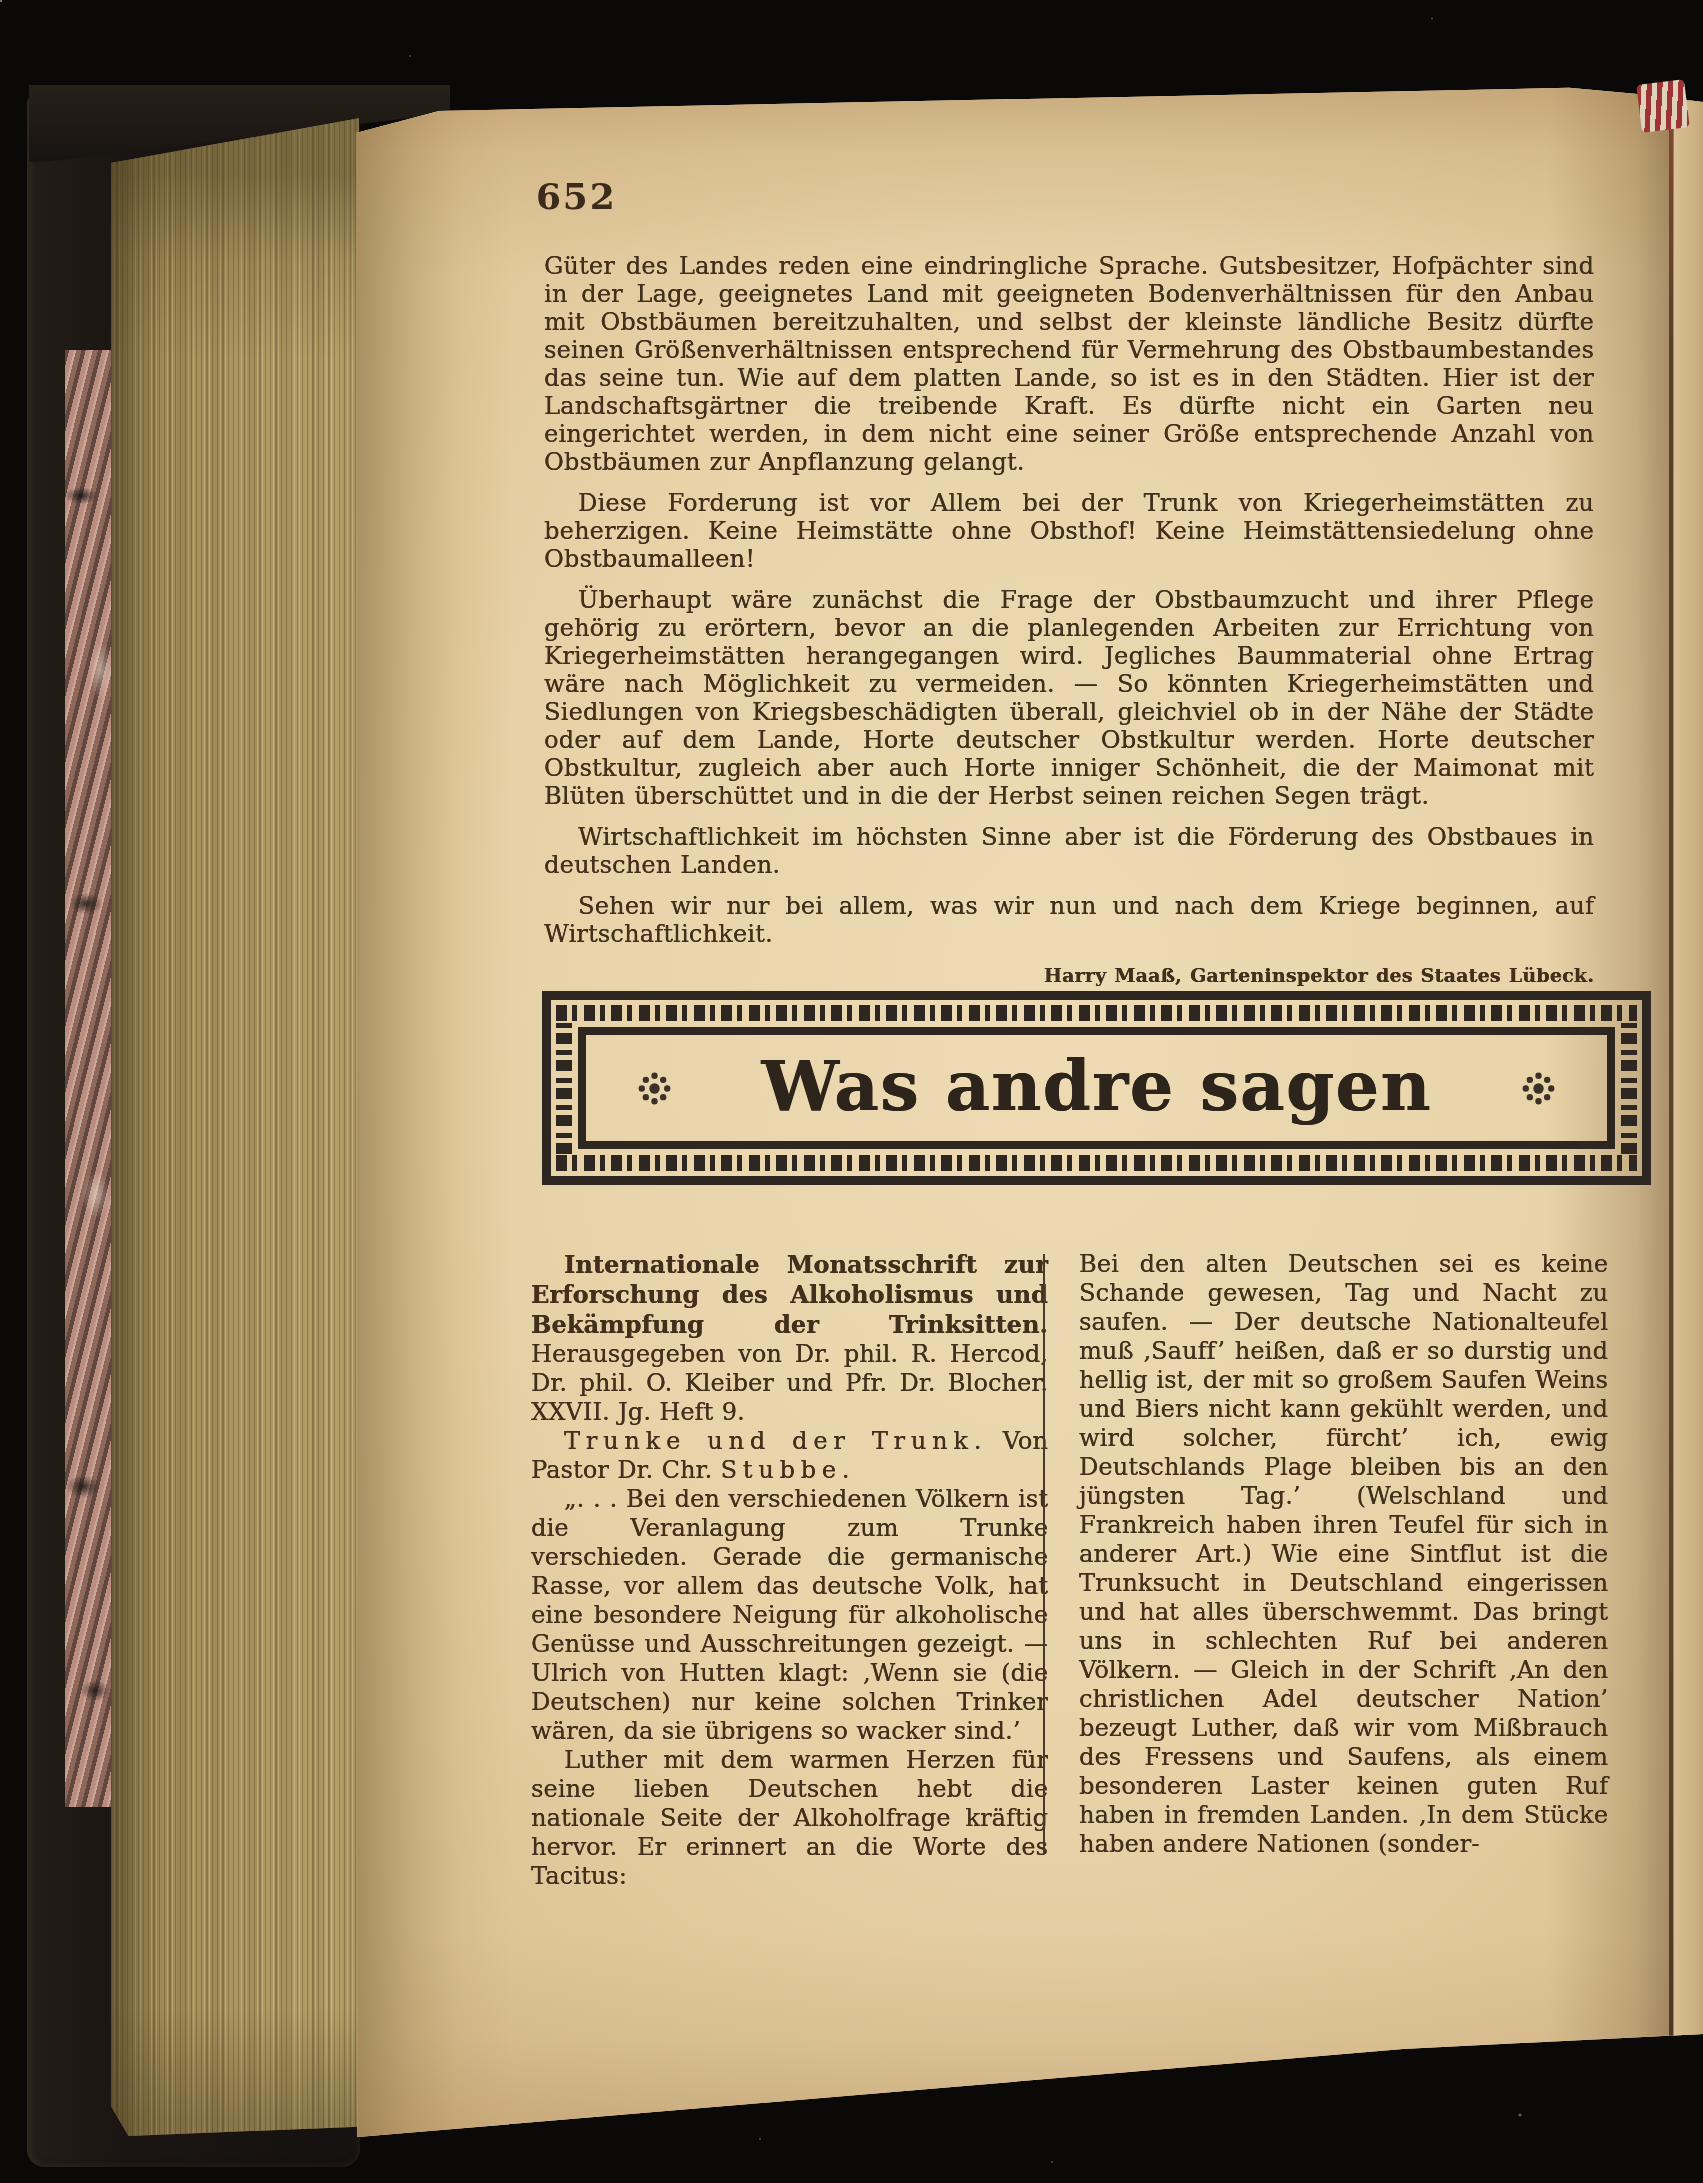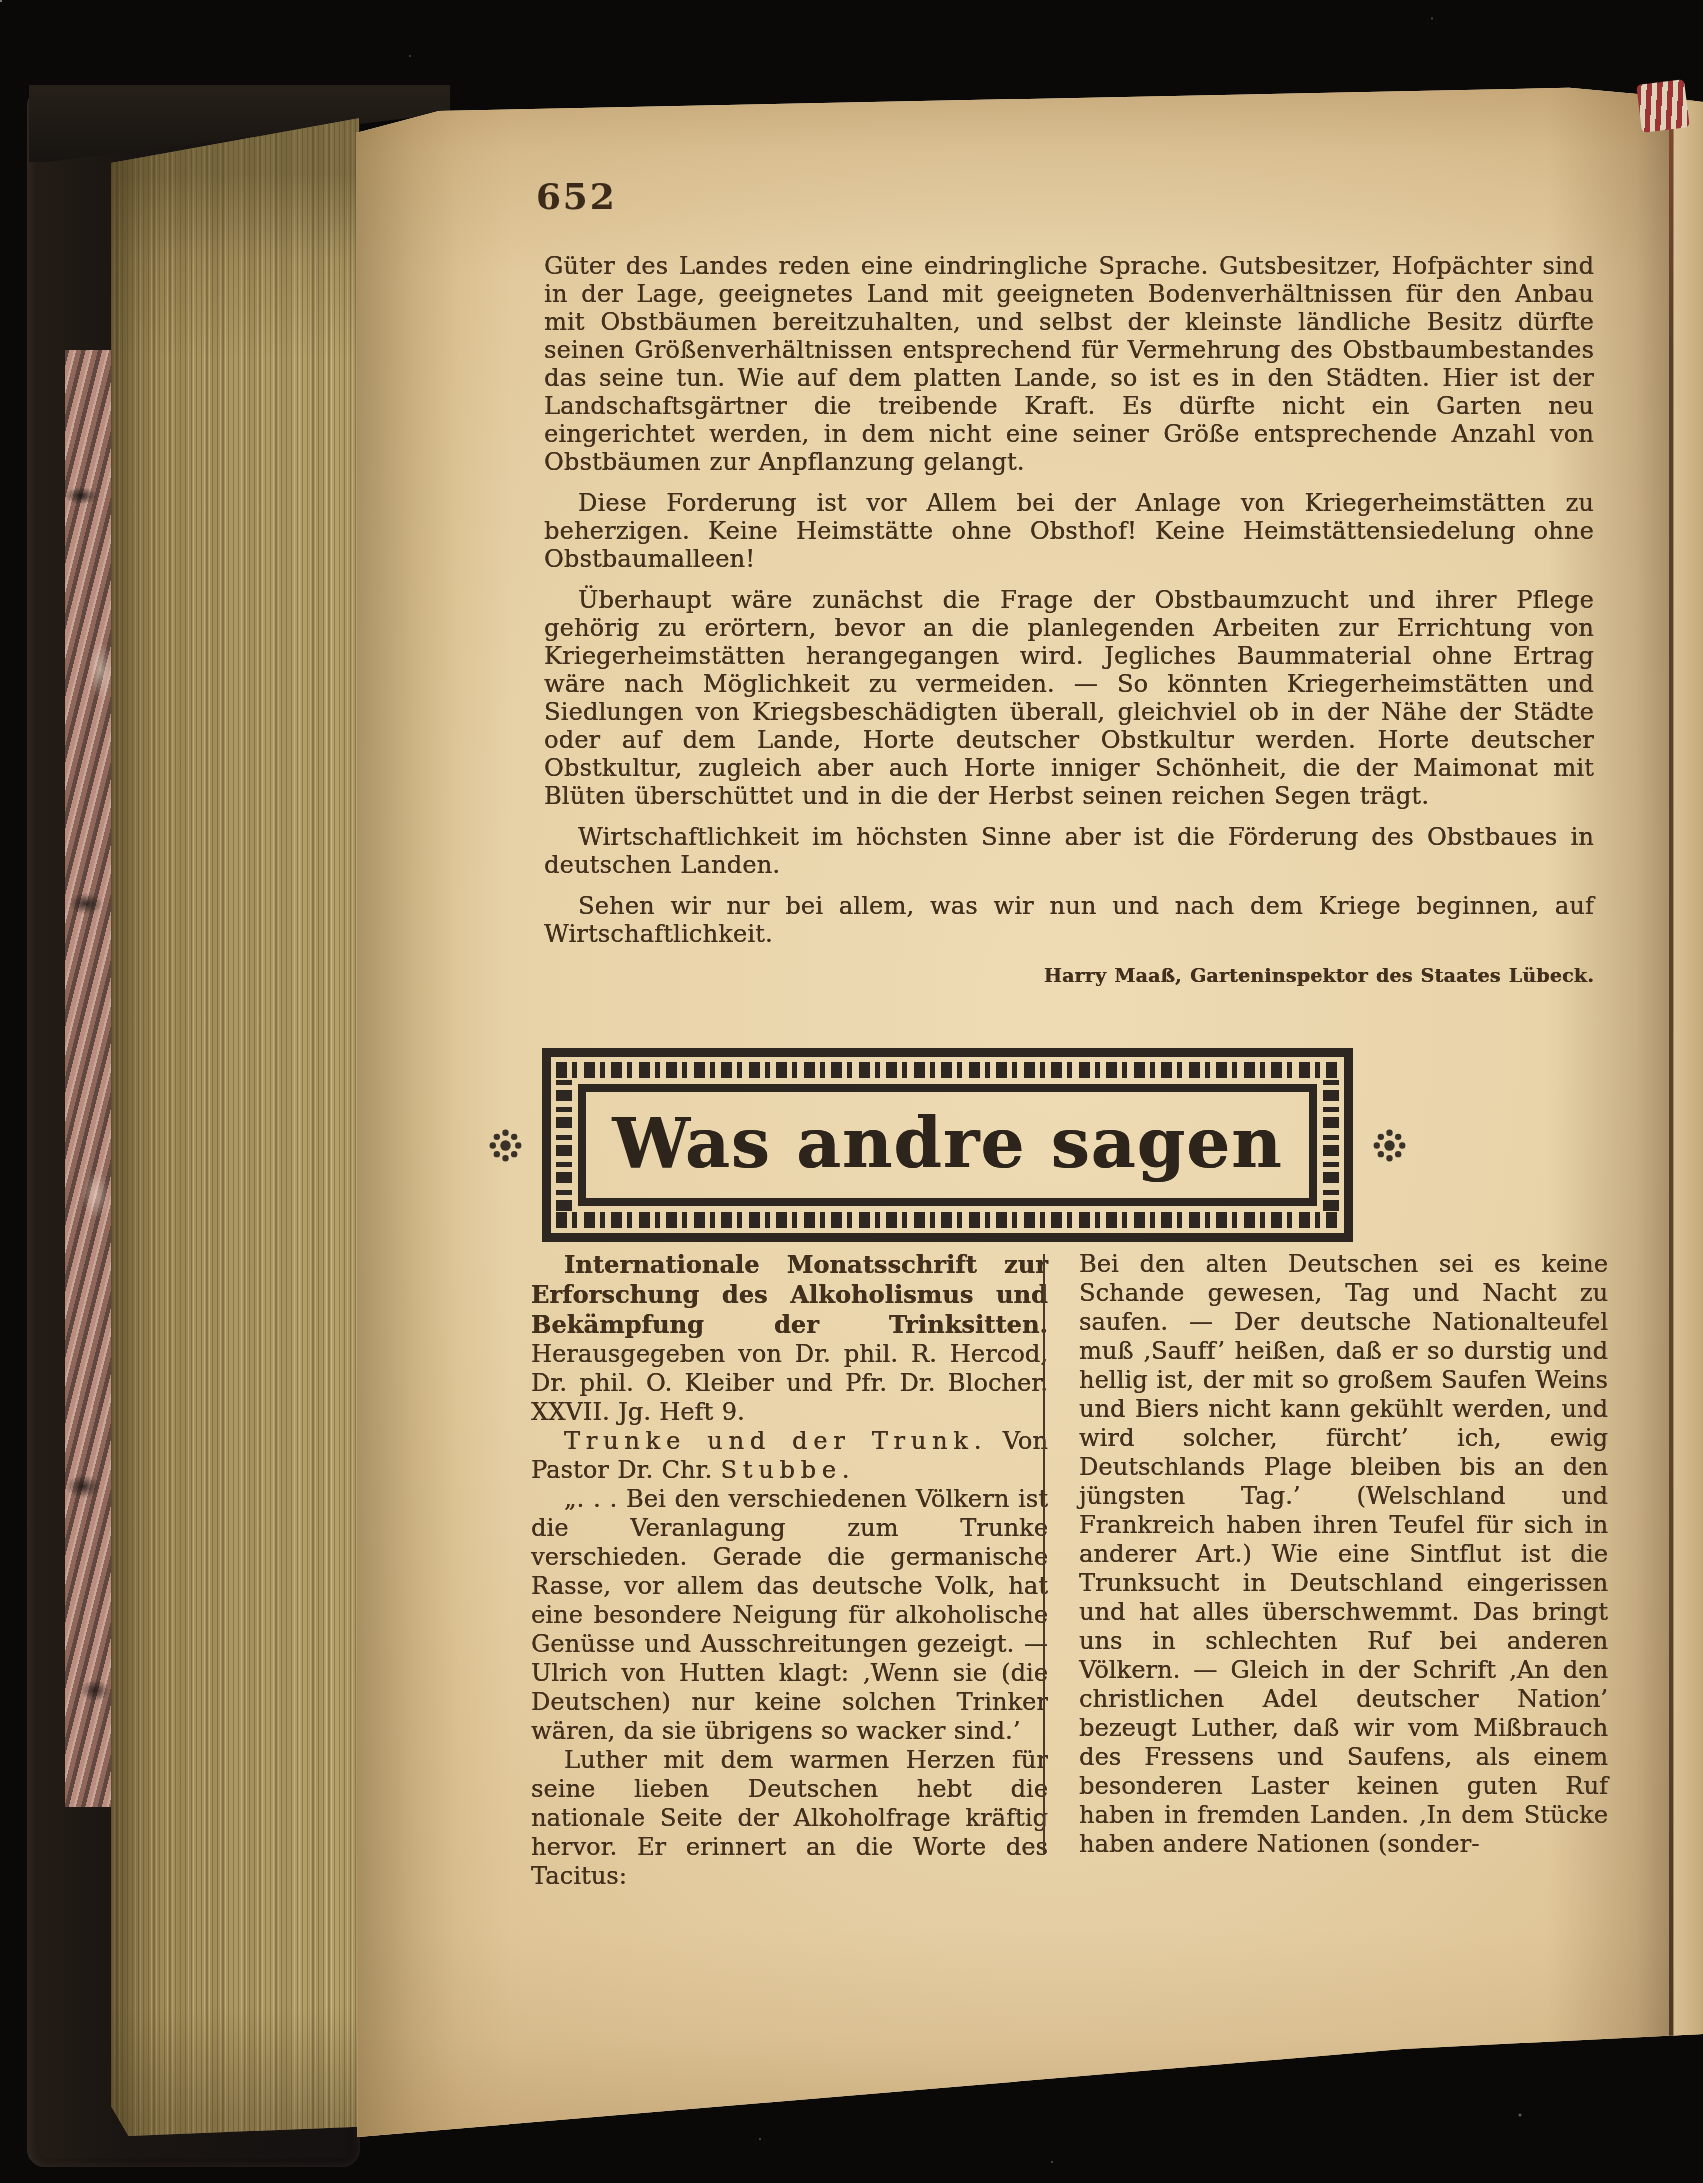--- a/index.html
+++ b/index.html
@@ -71,21 +71,21 @@
   .pagenum{position:absolute;left:180px;top:93px;font-size:36px;font-weight:bold;
     letter-spacing:1.8px;color:#3c2b1a;}
   .bodytext{position:absolute;left:175px;top:157px;width:1076px;
     font-size:24px;line-height:28px;text-align:justify;
     word-spacing:1.2px;letter-spacing:0.2px;text-shadow:0.2px 0 0 currentColor;}
   .bodytext p{margin:13px;text-indent:34px;}
   .bodytext p.noindent{text-indent:0;}
   .signature{margin-top:5.8px;text-indent:0;text-align:right;padding-left:134px;
     font-weight:bold;font-size:19px;}
   
-  .titlebox{position:absolute;left:186px;top:966px;width:811px;height:194px;
+  .titlebox{position:absolute;left:186px;top:909px;width:1109px;height:194px;
     border:9.3px solid #2e2620;box-sizing:border-box;}
   .tb-band{position:absolute;inset:4.7px;}
   .sq{position:absolute;background-repeat:repeat;}
   .sq-top,.sq-bottom{left:0;right:0;height:16.4px;
     background:repeating-linear-gradient(90deg,#2e2620 0 11px,rgba(0,0,0,0) 11px 16.4px,#2e2620 16.4px 21px,rgba(0,0,0,0) 21px 27.5px);}
   .sq-top{top:0}.sq-bottom{bottom:0}
   .sq-left,.sq-right{top:17.5px;bottom:17.5px;width:16.4px;
     background:repeating-linear-gradient(0deg,#2e2620 0 11px,rgba(0,0,0,0) 11px 16.4px,#2e2620 16.4px 21px,rgba(0,0,0,0) 21px 27.5px);}
   .sq-left{left:0}.sq-right{right:0}
   .tb-inner{position:absolute;inset:27px;border:8.2px solid #2e2620;
@@ -119,21 +119,21 @@
 <div class="page">
   <div class="gutter-shadow"></div>
   <div class="next-page"></div>
   <div class="crease"></div>
 
   <div class="content">
     <div class="pagenum">652</div>
 
     <div class="bodytext">
       <p class="noindent">Güter des Landes reden eine eindringliche Sprache. Gutsbesitzer, Hofpächter sind in der Lage, geeignetes Land mit geeigneten Bodenverhältnissen für den Anbau mit Obstbäumen bereitzuhalten, und selbst der kleinste ländliche Besitz dürfte seinen Größenverhältnissen entsprechend für Vermehrung des Obstbaumbestandes das seine tun. Wie auf dem platten Lande, so ist es in den Städten. Hier ist der Landschaftsgärtner die treibende Kraft. Es dürfte nicht ein Garten neu eingerichtet werden, in dem nicht eine seiner Größe entsprechende Anzahl von Obstbäumen zur Anpflanzung gelangt.</p>
-      <p>Diese Forderung ist vor Allem bei der Anlage von Kriegerheimstätten zu beherzigen. Keine Heimstätte ohne Obsthof! Keine Heimstättensiedelung ohne Obstbaumalleen!</p>
+      <p>Diese Forderung ist vor Allem bei der Trunk von Kriegerheimstätten zu beherzigen. Keine Heimstätte ohne Obsthof! Keine Heimstättensiedelung ohne Obstbaumalleen!</p>
       <p>Überhaupt wäre zunächst die Frage der Obstbaumzucht und ihrer Pflege gehörig zu erörtern, bevor an die planlegenden Arbeiten zur Errichtung von Kriegerheimstätten herangegangen wird. Jegliches Baummaterial ohne Ertrag wäre nach Möglichkeit zu vermeiden. — So könnten Kriegerheimstätten und Siedlungen von Kriegsbeschädigten überall, gleichviel ob in der Nähe der Städte oder auf dem Lande, Horte deutscher Obstkultur werden. Horte deutscher Obstkultur, zugleich aber auch Horte inniger Schönheit, die der Maimonat mit Blüten überschüttet und in die der Herbst seinen reichen Segen trägt.</p>
       <p>Wirtschaftlichkeit im höchsten Sinne aber ist die Förderung des Obstbaues in deutschen Landen.</p>
       <p>Sehen wir nur bei allem, was wir nun und nach dem Kriege beginnen, auf Wirtschaftlichkeit.</p>
       <p class="signature">Harry Maaß, Garteninspektor des Staates Lübeck.</p>
     </div>
 
     <div class="titlebox">
       <div class="tb-band">
         <div class="sq sq-top"></div>
         <div class="sq sq-bottom"></div>

